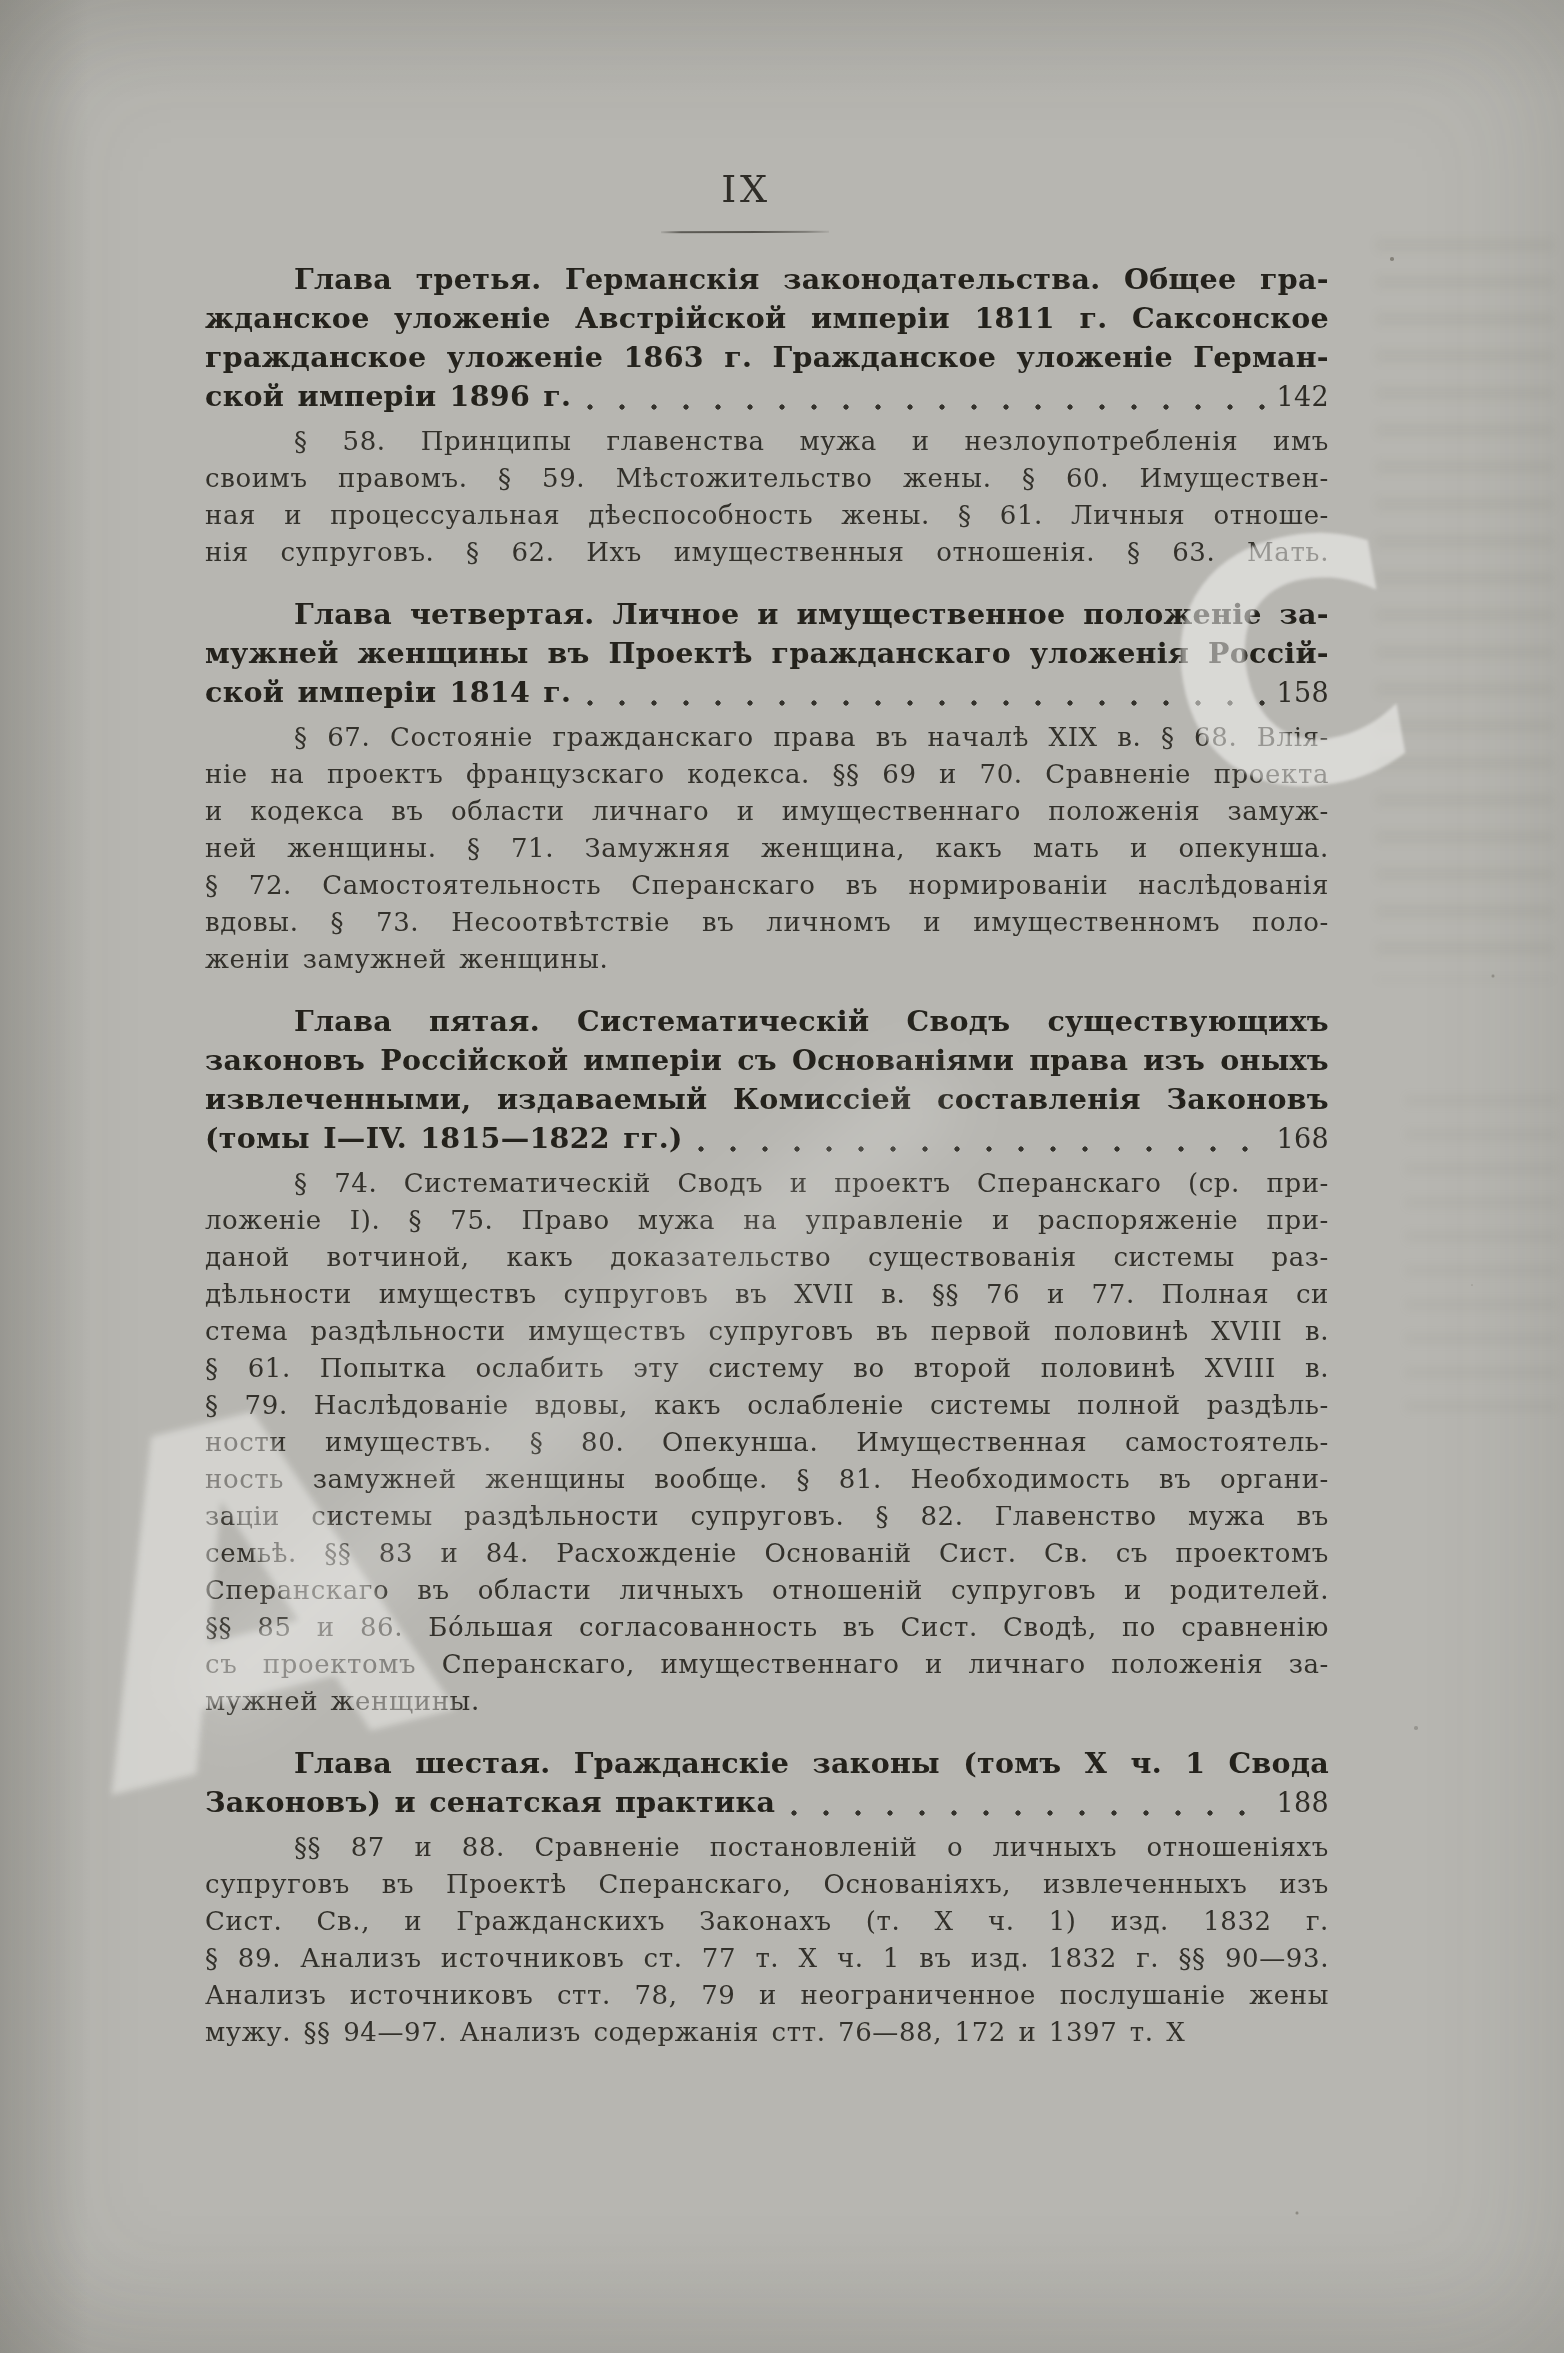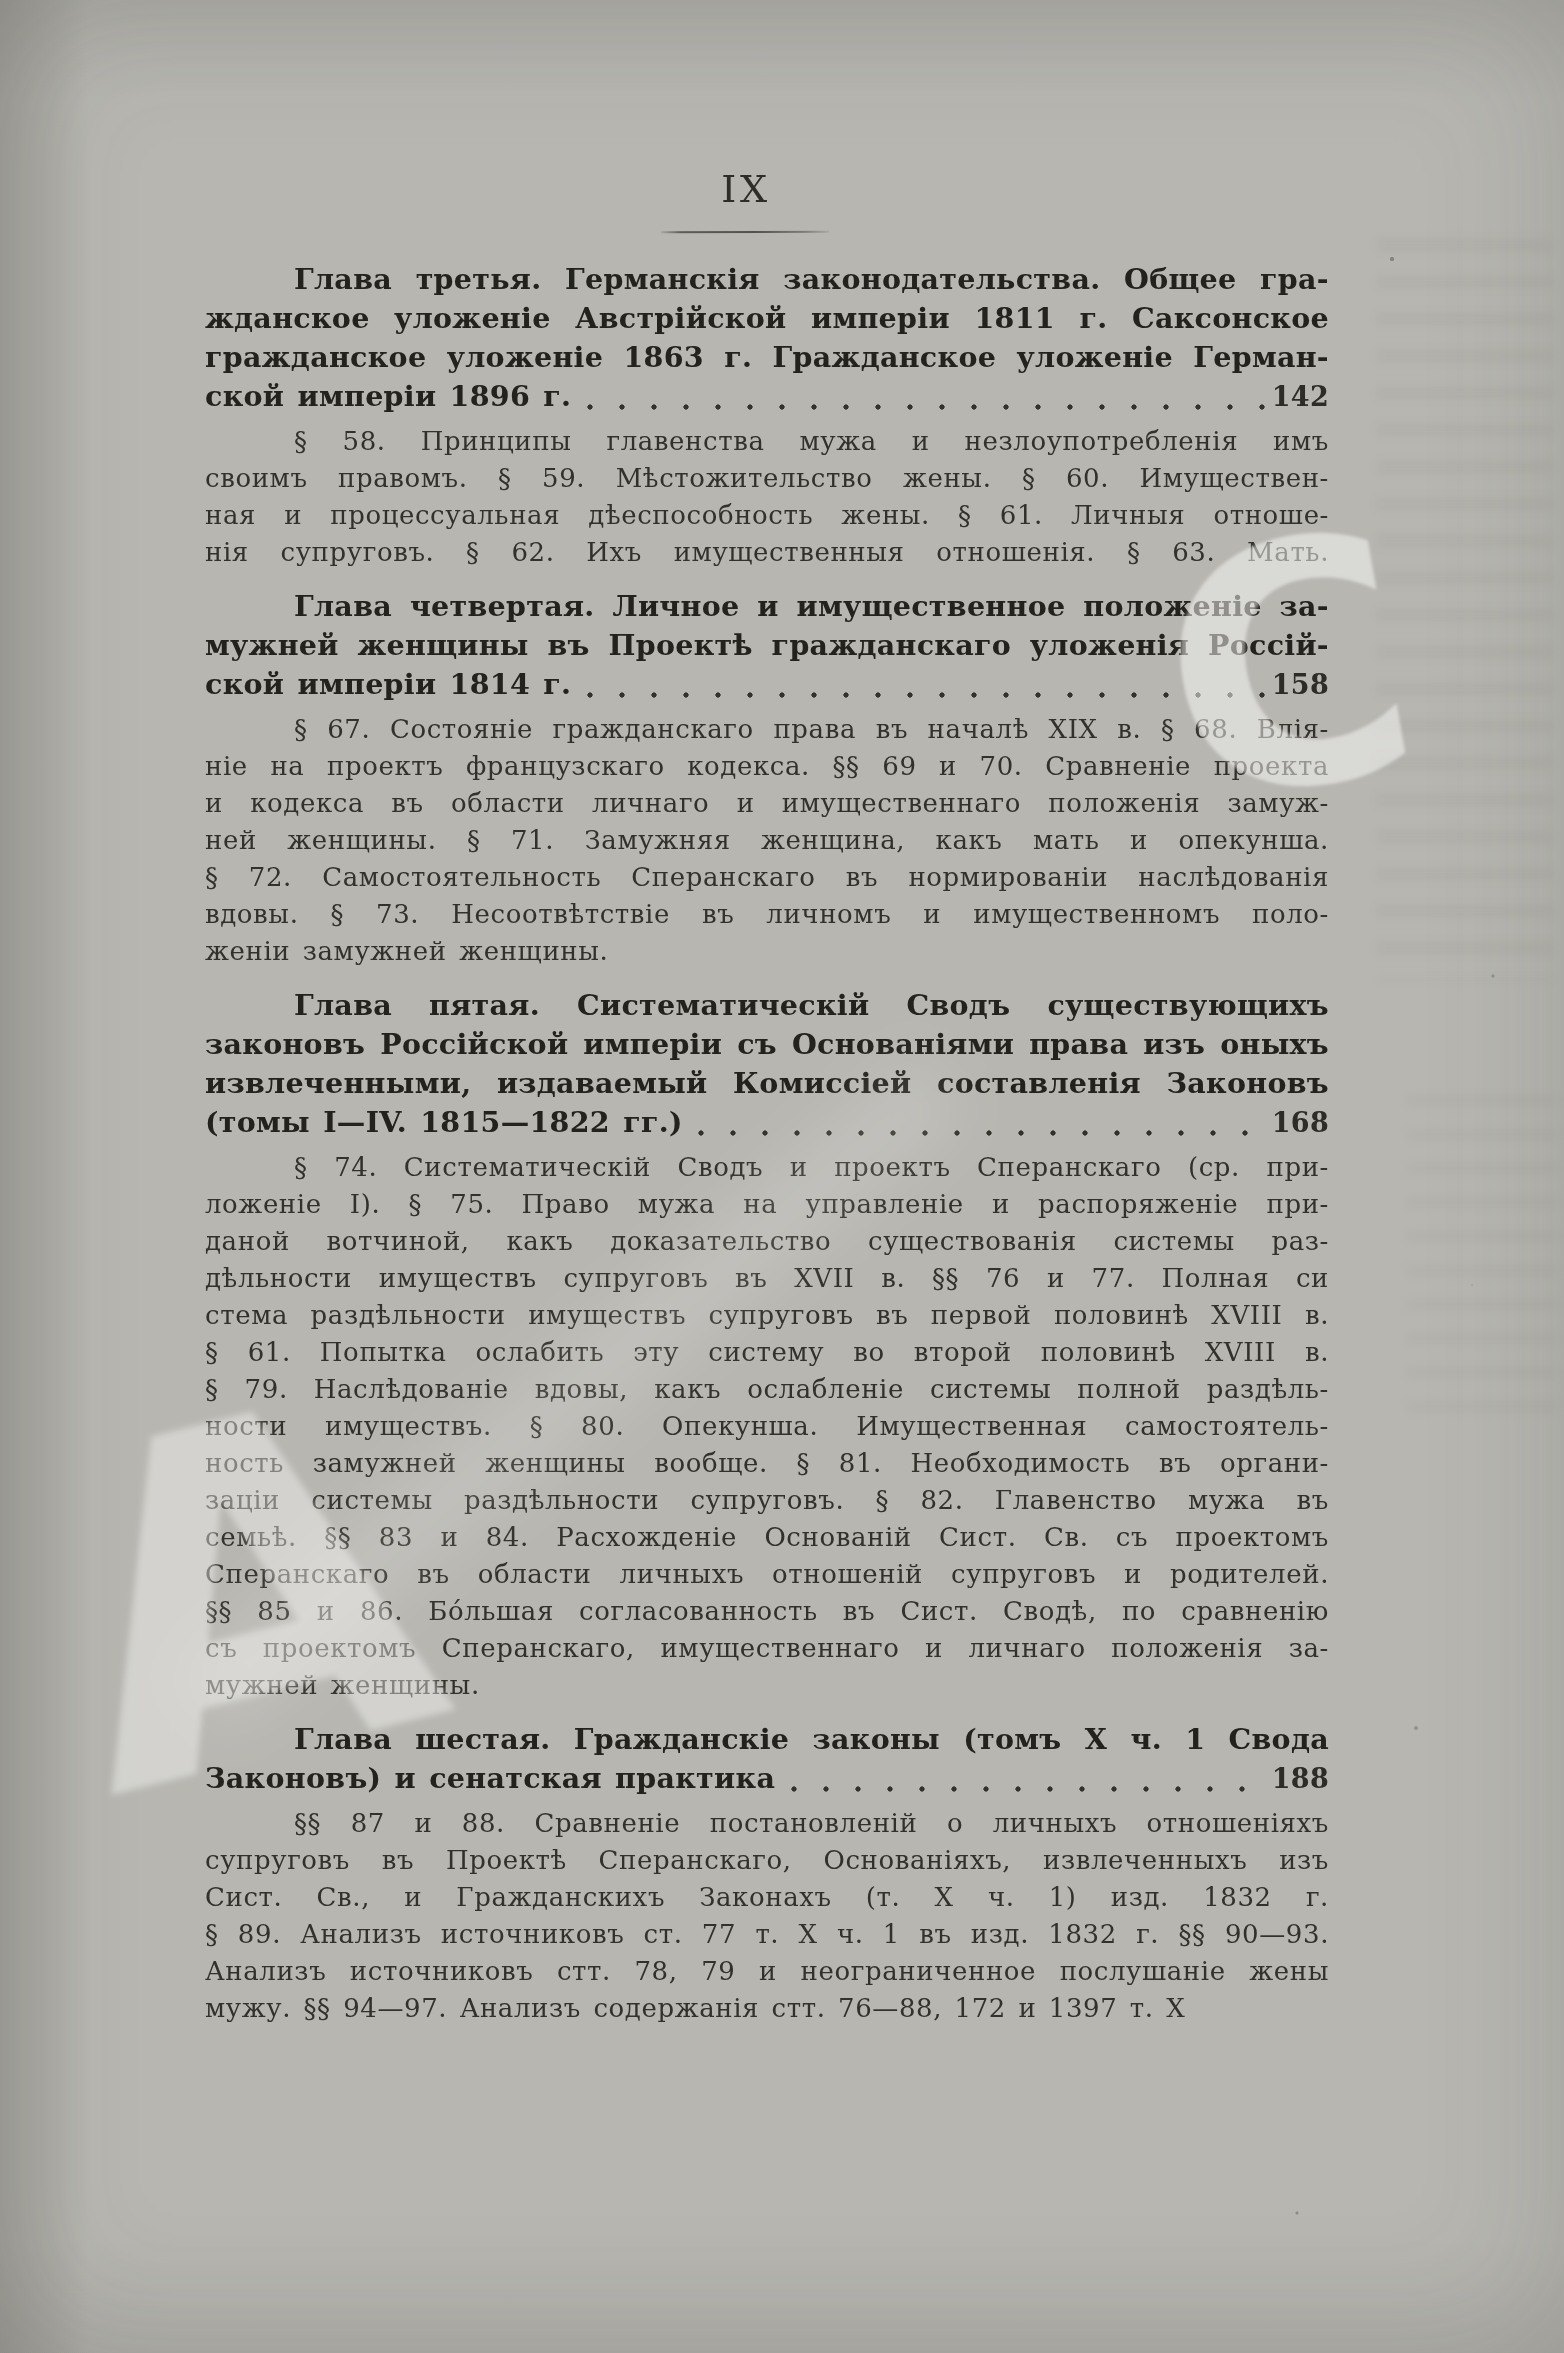--- a/index.html
+++ b/index.html
@@ -28,33 +28,33 @@
     box-shadow:101px 717px 0 -0.6px rgba(70,66,56,.32),
                24px 1469px 0 0 rgba(70,66,56,.28),
               -95px 1954px 0 -0.6px rgba(70,66,56,.38),
                80px 1026px 0 -1.2px rgba(90,86,76,.28);}
   .pageno{position:absolute;top:170px;left:627px;width:238px;text-align:center;
     font-size:38px;line-height:1;color:#2f2d28;letter-spacing:3.6px;}
   .rule{position:absolute;top:231px;left:661px;width:168px;height:2.4px;transform:rotate(-.25deg);
     background:linear-gradient(90deg,rgba(58,56,50,.12),rgba(58,56,50,.72) 12%,rgba(58,56,50,.8) 55%,rgba(58,56,50,.45) 86%,rgba(58,56,50,.1));}
   .content{position:absolute;left:205px;top:260px;width:1124px;color:#33312b;}
   .block{margin:0;}
-  .block.chapter{margin-top:16px;color:#24221c;}
+  .block.chapter{margin-top:24px;color:#24221c;}
   .block.sections{margin-top:7.1px;}
   .block:first-child{margin-top:0;}
   .line{text-align:justify;text-align-last:justify;}
   .line.first{text-indent:89px;}
   .line.endline{text-align-last:left;}
   .chapter .line{font-weight:700;font-size:28.5px;line-height:39px;letter-spacing:0.3px;word-spacing:3px;}
   .sections .line{font-size:26px;line-height:37px;letter-spacing:0.6px;word-spacing:3.6px;}
   .tailrow{display:flex;align-items:flex-end;}
   .tail{white-space:nowrap;}
   .leader{flex:1;align-self:flex-end;height:6px;margin:0 6px 6px 15.5px;
     background:radial-gradient(circle at 3px 3px,#34322c 2.4px,rgba(0,0,0,0) 2.8px) left center/32px 6px repeat-x;}
-  .pnum{font-weight:700;font-size:27px;white-space:nowrap;color:#2e2c26;}
+  .pnum{font-weight:400;font-size:27px;white-space:nowrap;color:#2e2c26;}
   
   .wm{position:absolute;pointer-events:none;font-family:"DejaVu Sans","Liberation Sans",sans-serif;
     font-weight:700;color:rgba(252,252,249,.5);filter:blur(1.8px);}
   .wm-c{top:476px;left:1166px;font-size:333px;transform:rotate(-10deg);}
   .wm-a{top:1326px;left:65px;font-size:464px;transform:rotate(-14deg);color:rgba(252,252,249,.4);filter:blur(3px);}
   .wm-band{position:absolute;left:202px;top:1665px;width:963px;height:77px;pointer-events:none;
     background:rgba(255,255,255,.15);filter:blur(28.5px);transform:rotate(-40deg);transform-origin:left center;}
 </style>
 </head>
 <body>

